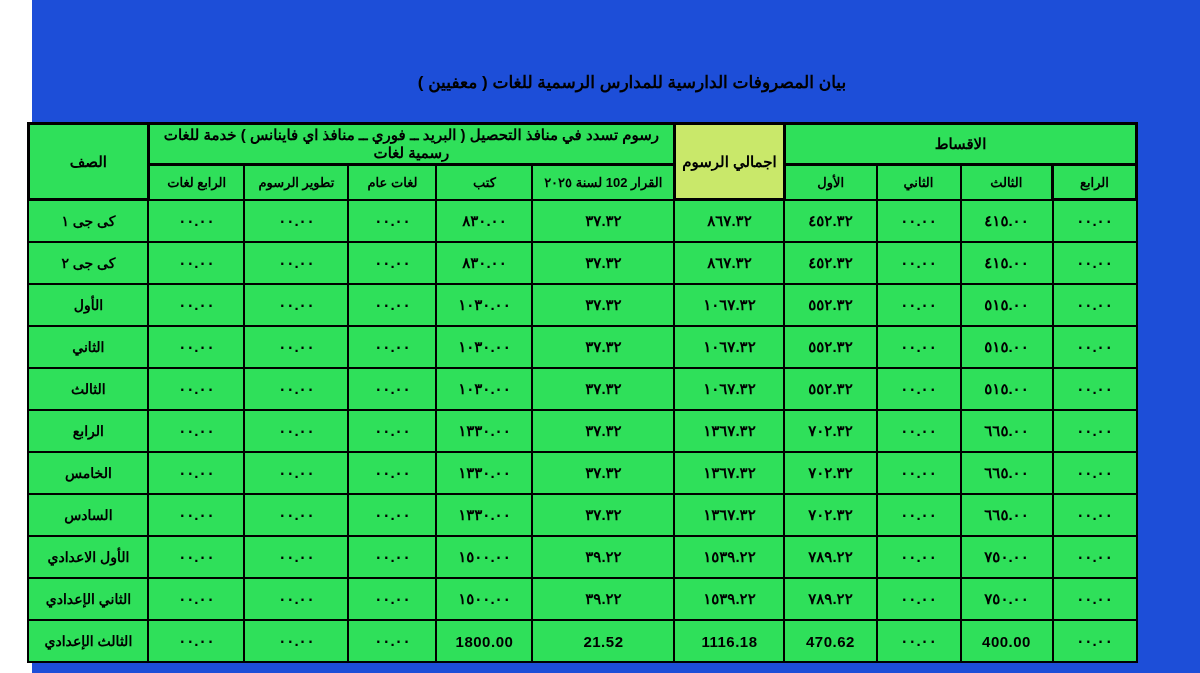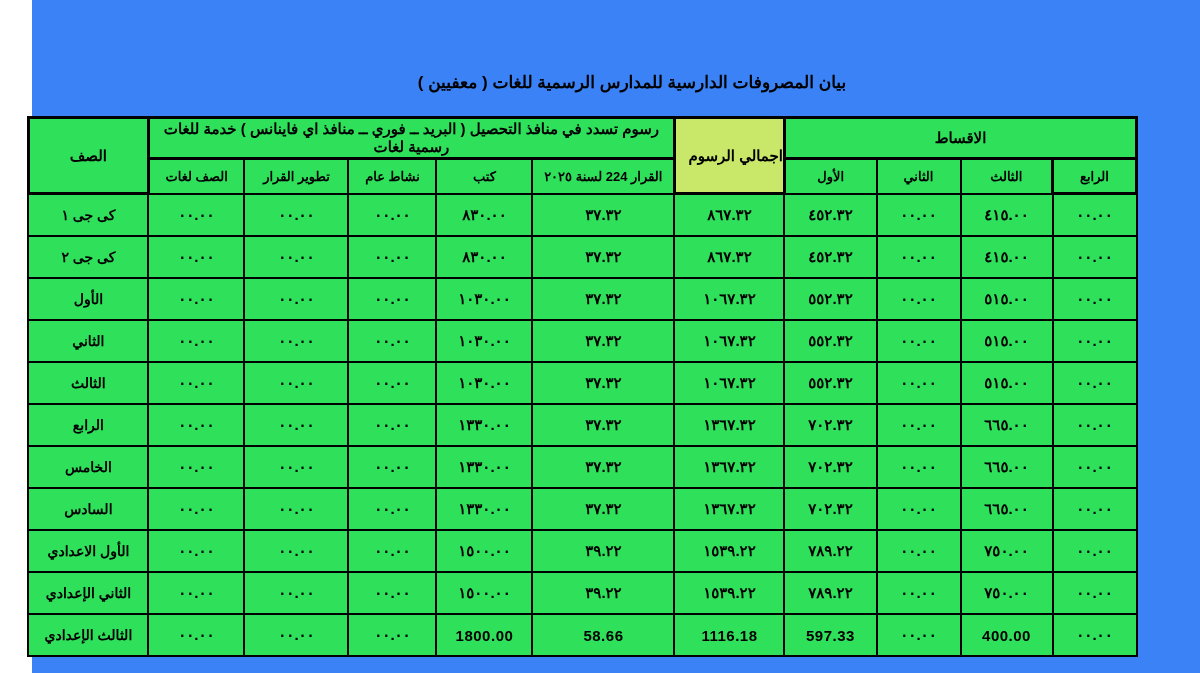--- a/index.html
+++ b/index.html
@@ -5,37 +5,37 @@
   html, body {
     margin: 0;
     padding: 0;
     background: #ffffff;
     font-family: "Liberation Sans", sans-serif;
   }
   .page {
     width: 1168px;
     height: 673px;
     position: relative;
-    background: #3b82f6;
+    background: #1d4ed8;
     box-sizing: border-box;
   }
   .title {
     position: absolute;
     top: 72px;
     left: 0;
     width: 1200px;
     text-align: center;
     font-size: 17px;
     font-weight: bold;
     color: #000000;
     direction: rtl;
   }
   .table-wrap {
     position: absolute;
-    top: 116px;
+    top: 122px;
     left: 98px;
     width: 1008px;
   }
   table.fees {
     border-collapse: collapse;
     table-layout: fixed;
     width: 1008px;
     direction: rtl;
     background: #2fe05a;
   }
@@ -63,21 +63,20 @@
     height: 40px;
     font-size: 15px;
     letter-spacing: 0.5px;
   }
   td.total-col {
     background: #c9e86a;
   }
   .hdr-top td.total-col,
   .hdr-sub td.total-col {
     background: #c9e86a;
-    text-align: right;
   }
   td.grade-col {
     font-size: 14px;
   }
   .hdr-top td.spanlabel {
     font-size: 15px;
   }
   
   col.c-q4   { width: 84px; }
   col.c-q3   { width: 92px; }
@@ -118,25 +117,25 @@
           <td class="spanlabel outer-border" colspan="4">الاقساط</td>
           <td class="spanlabel total-col outer-border" rowspan="2">اجمالي الرسوم</td>
           <td class="spanlabel outer-border" colspan="5">رسوم تسدد في منافذ التحصيل  ( البريد ــ فوري ــ منافذ اي فاينانس ) خدمة للغات رسمية لغات</td>
           <td class="spanlabel outer-border" rowspan="2">الصف</td>
         </tr>
         <tr class="hdr-sub">
           <td class="outer-border">الرابع</td>
           <td>الثالث</td>
           <td>الثاني</td>
           <td>الأول</td>
-          <td>القرار 224 لسنة ٢٠٢٥</td>
+          <td>القرار 102 لسنة ٢٠٢٥</td>
           <td>كتب</td>
-          <td>نشاط عام</td>
-          <td>تطوير القرار</td>
-          <td>الصف لغات</td>
+          <td>لغات عام</td>
+          <td>تطوير الرسوم</td>
+          <td>الرابع لغات</td>
         </tr>
       </thead>
       <tbody id="fees-body">
           <tr class="body-row">
             <td>٠٠.٠٠</td>
             <td>٤١٥.٠٠</td>
             <td>٠٠.٠٠</td>
             <td>٤٥٢.٣٢</td>
             <td class="total-col">٨٦٧.٣٢</td>
             <td>٣٧.٣٢</td>
@@ -260,23 +259,23 @@
             <td>١٥٠٠.٠٠</td>
             <td>٠٠.٠٠</td>
             <td>٠٠.٠٠</td>
             <td>٠٠.٠٠</td>
             <td class="grade-col">الثاني الإعدادي</td>
           </tr>
           <tr class="body-row">
             <td>٠٠.٠٠</td>
             <td>400.00</td>
             <td>٠٠.٠٠</td>
-            <td>597.33</td>
+            <td>470.62</td>
             <td class="total-col">1116.18</td>
-            <td>58.66</td>
+            <td>21.52</td>
             <td>1800.00</td>
             <td>٠٠.٠٠</td>
             <td>٠٠.٠٠</td>
             <td>٠٠.٠٠</td>
             <td class="grade-col">الثالث الإعدادي</td>
           </tr>
         </tbody>
     </table>
   </div>
 

